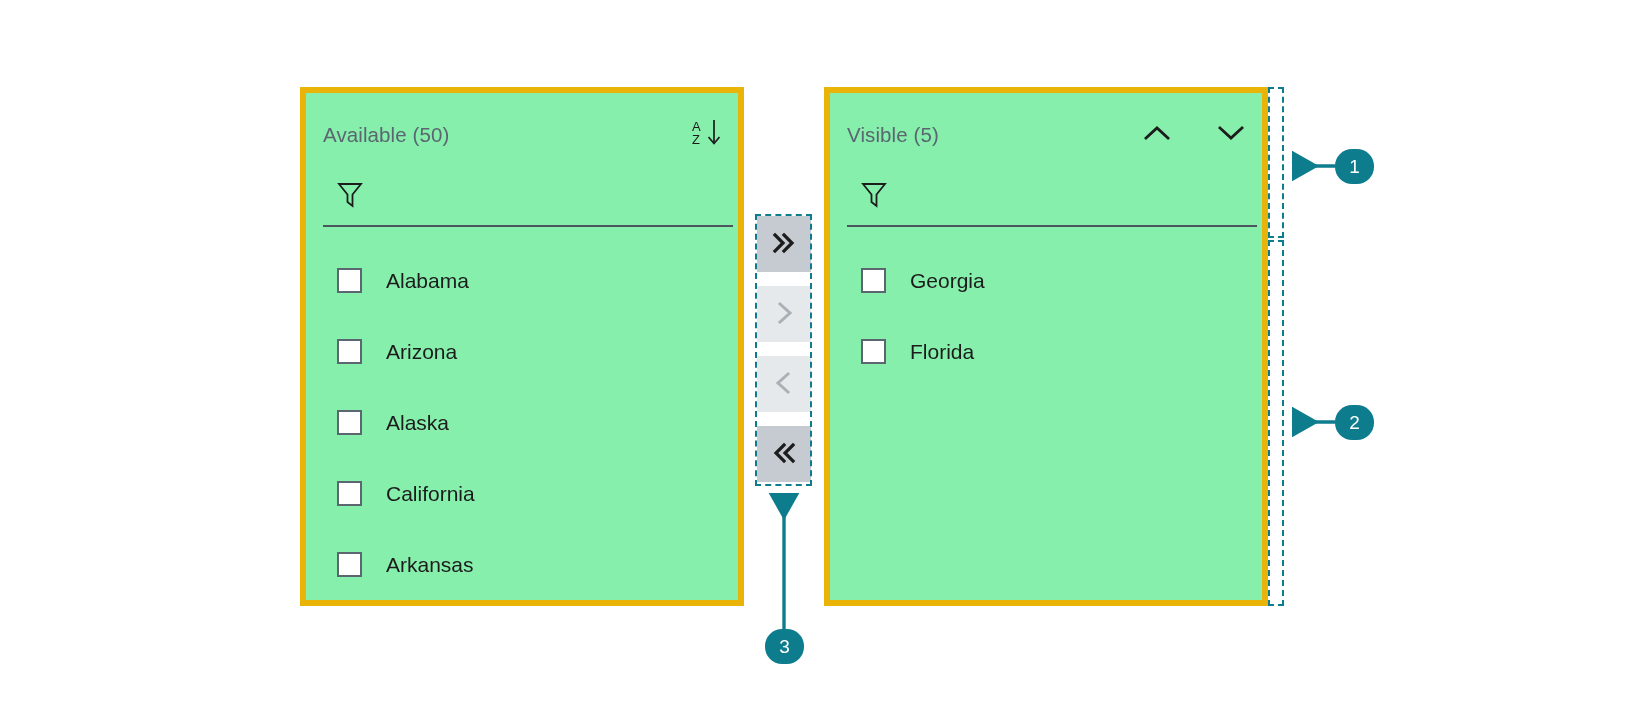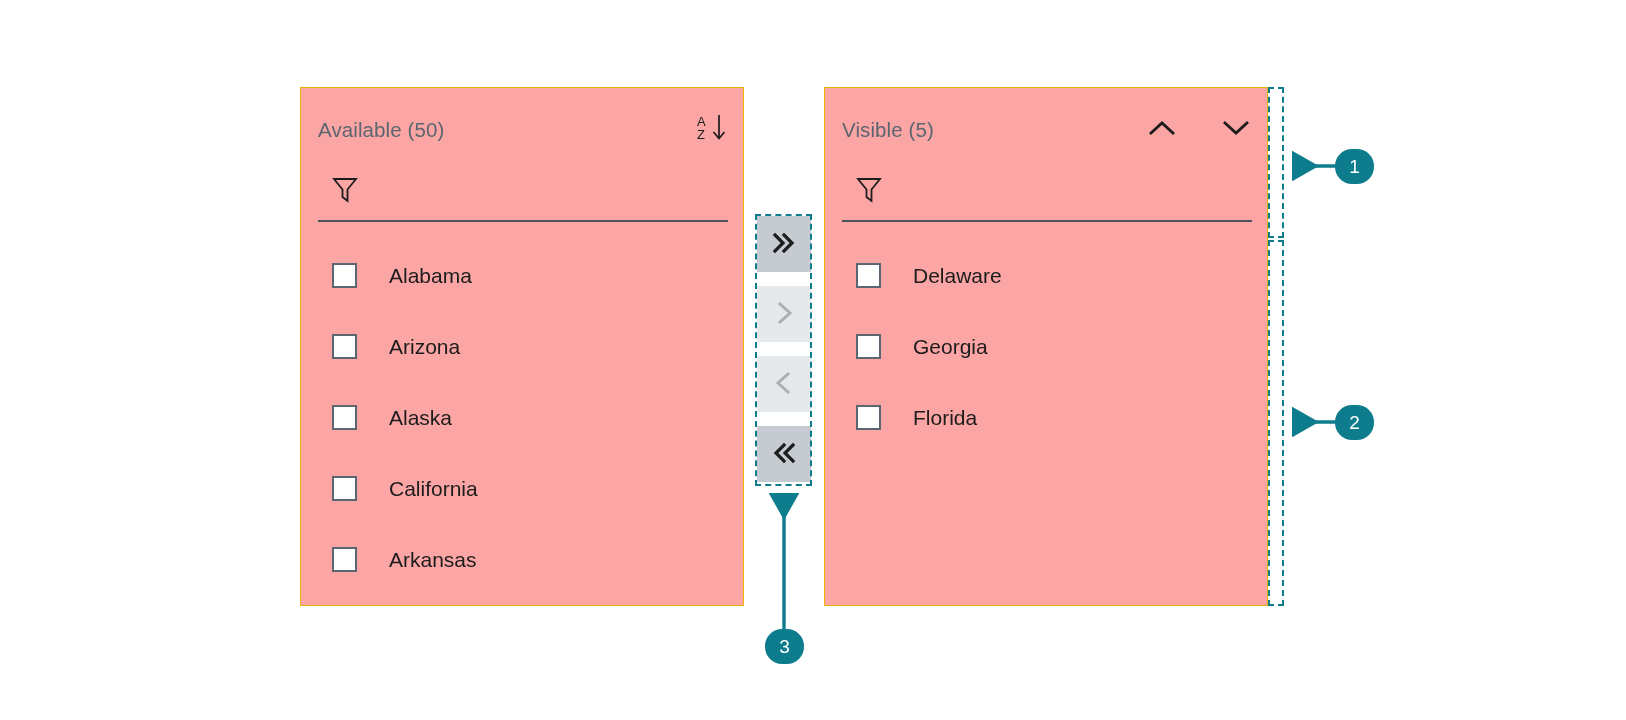--- a/index.html
+++ b/index.html
@@ -7,22 +7,22 @@
     width:1626px;height:720px;position:relative;
     background:#ffffff;
     font-family:"Liberation Sans", sans-serif;
     overflow:hidden;
   }
   .stage{position:absolute;left:0;top:0;width:1626px;height:720px;}
 
   
   .panel{
     position:absolute;
-    background:#fca5a5;
-    border:1px solid #eab308;
+    background:#86efac;
+    border:6px solid #eab308;
     box-sizing:border-box;
   }
   #panel-available{left:300px;top:87px;width:444px;height:519px;}
   #panel-visible{left:824px;top:87px;width:444px;height:519px;padding-left:48px;}
 
   .panel-header{
     position:absolute;left:0;top:0;width:100%;height:92px;
     box-sizing:border-box;
     display:flex;align-items:center;
   }
@@ -70,21 +70,21 @@
   }
   .list-item{
     height:71px;display:flex;align-items:center;cursor:pointer;
   }
   .cbx{
     width:25px;height:25px;box-sizing:border-box;
     border:2px solid #5b6670;background:#fff;flex:0 0 auto;
     margin-left:14px;
   }
   .item-label{
-    margin-left:32px;font-size:21px;color:#1c1c1c;white-space:nowrap;text-align:center;
+    margin-left:24px;font-size:21px;color:#1c1c1c;white-space:nowrap;text-align:center;
   }
 
   
   #transfer-col{
     position:absolute;left:757px;top:216px;width:54px;height:268px;
   }
   .xfer-btn{
     width:54px;height:56px;border:0;padding:0;margin:0 0 14px 0;display:block;
     display:flex;align-items:center;justify-content:center;
     cursor:pointer;
@@ -235,24 +235,20 @@
         <svg width="26" height="28" viewBox="0 0 26 28">
           <path d="M2 3 L24 3 L15.5 13.5 L15.5 25 L10.5 21 L10.5 13.5 Z" fill="none" stroke="#1c1c1c" stroke-width="1.8" stroke-linejoin="miter"></path>
         </svg>
       </span>
       <input class="filter-input" type="text" value="" placeholder="" style="">
     </div>
 
     <div class="list">
       <div class="list-item">
         <span class="cbx"></span>
-        <span class="item-label">Delaware</span>
-      </div>
-      <div class="list-item">
-        <span class="cbx"></span>
         <span class="item-label">Georgia</span>
       </div>
       <div class="list-item">
         <span class="cbx"></span>
         <span class="item-label">Florida</span>
       </div>
     </div>
   </div>
 
   <div class="dashed-region" id="region-1"></div>

